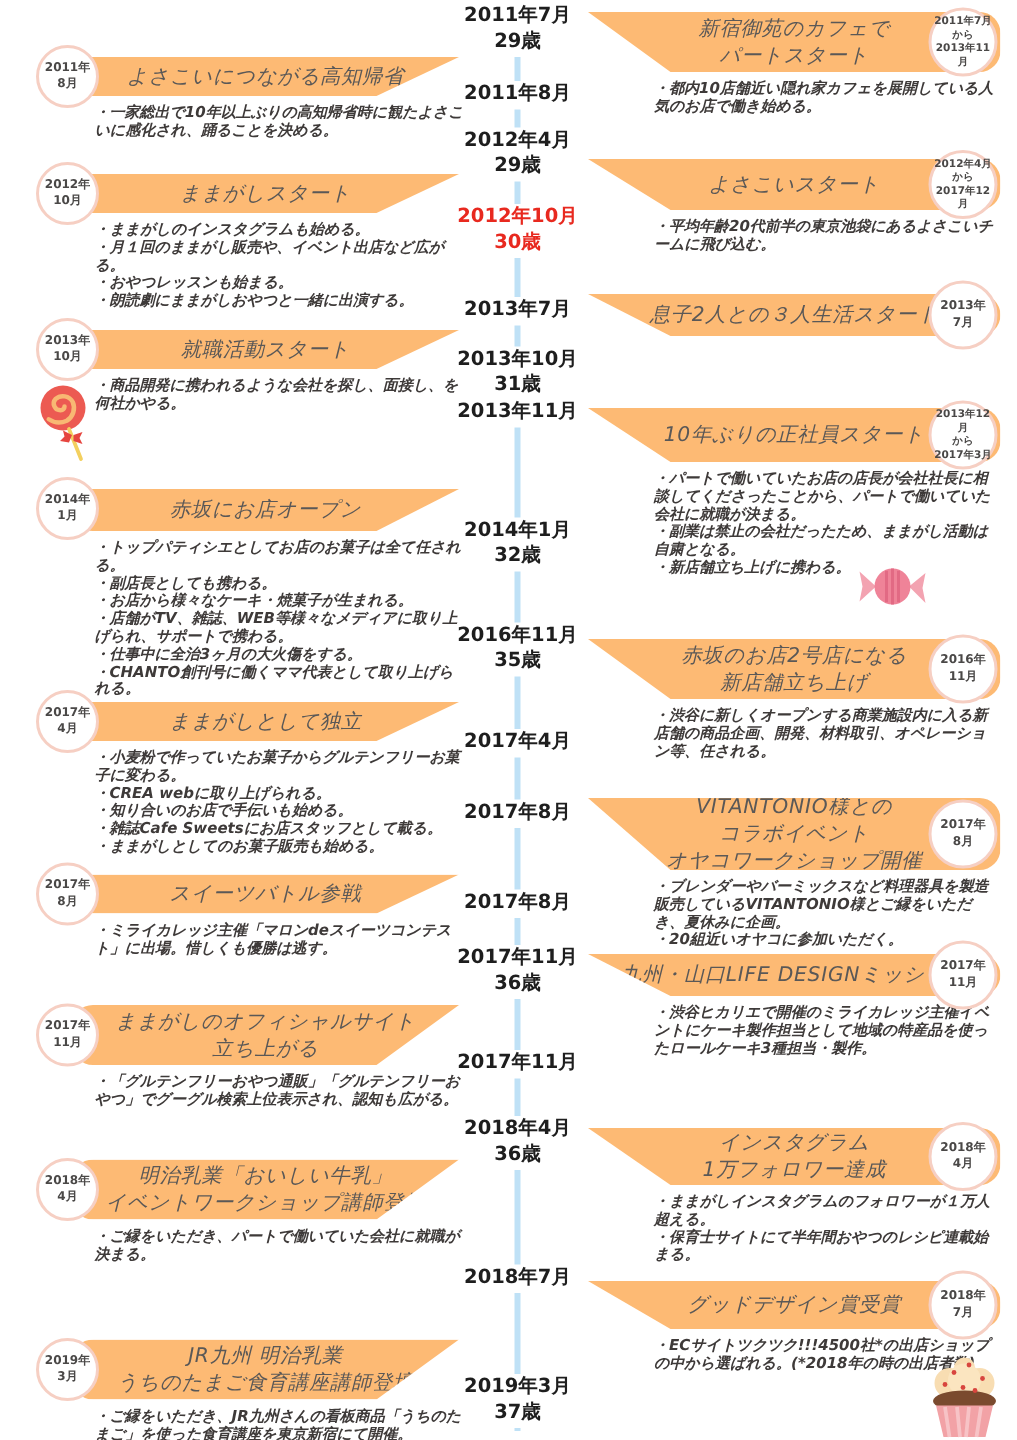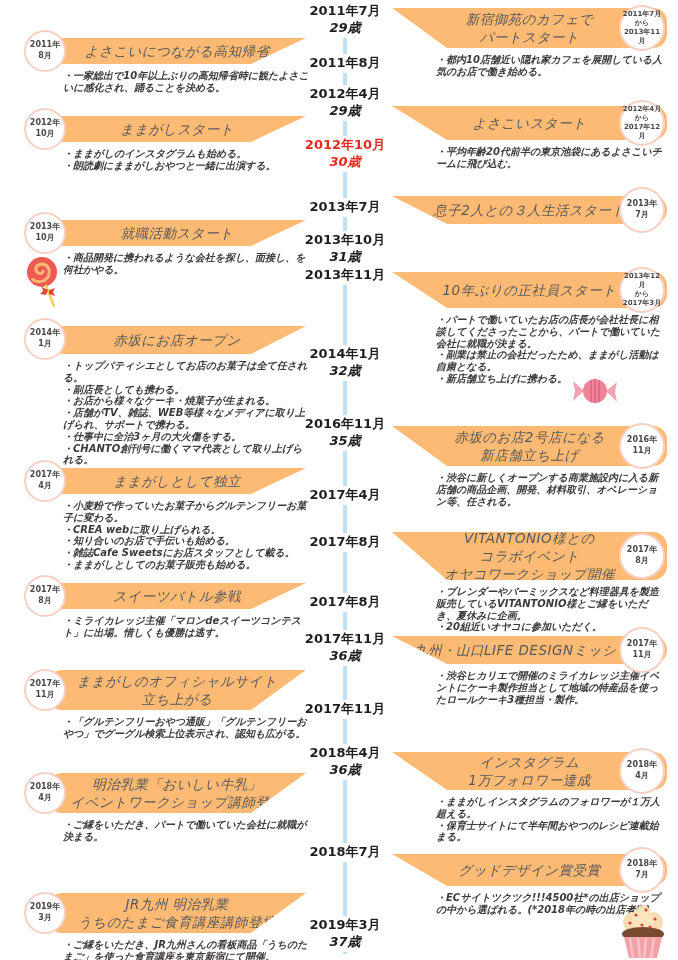--- a/index.html
+++ b/index.html
@@ -5,21 +5,21 @@
   html,body { margin:0; padding:0; background:#ffffff; }
   body { font-family:"DejaVu Sans","Liberation Sans",sans-serif; }
   .canvas { position:relative; width:678px; height:960px; background:#ffffff; overflow:hidden; }
 
   
   .tline { position:absolute; left:343px; top:26px; width:4px; height:928px; background:#bfe1f6; }
 
   .date { position:absolute; left:283px; width:124px; text-align:center;
           font-size:13px; font-weight:bold; color:#1e1e1e; line-height:1.3;
           background:#ffffff; padding:1px 0; }
-  .date .age { display:block;font-style:italic; }
+  .date .age { display:block; }
   .date.red { color:#e8291f; }
 
   .event { position:absolute; }
   .event.left  { left:26px;  width:284px; }
   .event.right { left:392px; width:281px; }
 
   .banner { position:relative; background:#fdba74; display:flex; align-items:center;
             justify-content:center;font-style:italic; }
   .banner.lb { margin-left:22px; width:258px; border-radius:14px 0 0 14px;
                clip-path:polygon(0 0,100% 0,calc(100% - 55px) 100%,0 100%); }
@@ -82,20 +82,22 @@
   </div>
 
   <div class="event left" style="top:116px">
     <div class="banner lb" style="height:26px">
         <div class="btitle">ままがしスタート</div>
       </div>
     <div class="badge bl" style="top:-8px">2012年
 10月</div>
     <div class="bullets">
       <div class="bullet">・ままがしのインスタグラムも始める。</div>
+      <div class="bullet">・月１回のままがし販売や、イベント出店など広がる。</div>
+      <div class="bullet">・おやつレッスンも始まる。</div>
       <div class="bullet">・朗読劇にままがしおやつと一緒に出演する。</div>
     </div>
   </div>
 
   <div class="event left" style="top:220px">
     <div class="banner lb" style="height:26px">
         <div class="btitle">就職活動スタート</div>
       </div>
     <div class="badge bl" style="top:-8px">2013年
 10月</div>

